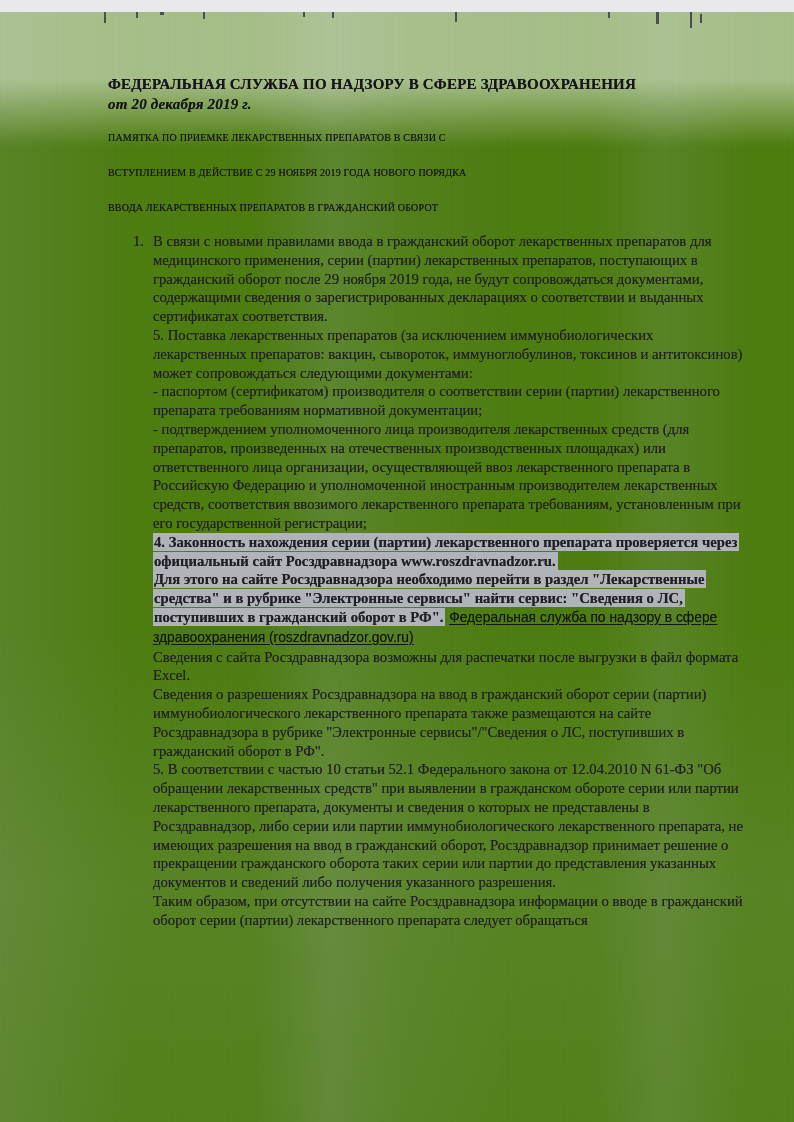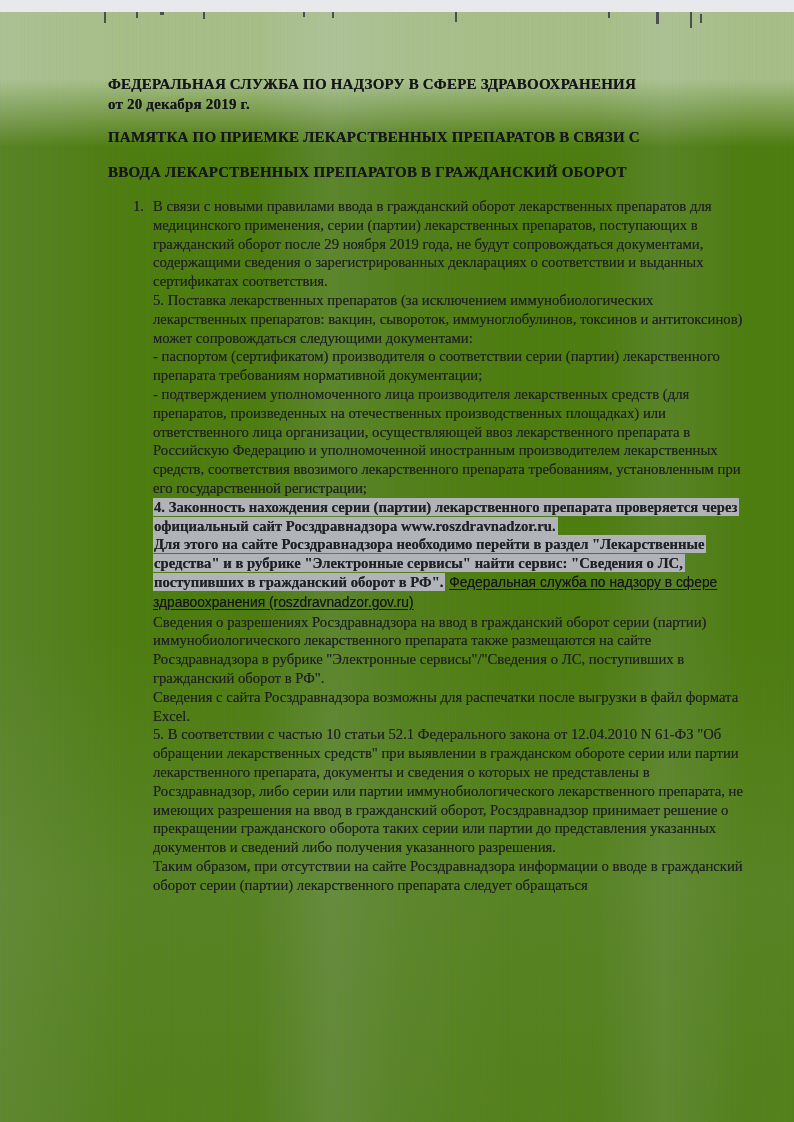--- a/index.html
+++ b/index.html
@@ -22,22 +22,22 @@
   
   .tick { position:absolute; background:#3a3d42; opacity:.85; }
   
   .bottom-bar {
     position:absolute; left:0; bottom:0; width:732px; height:10px; background:#0b0c0d;
     clip-path:polygon(0 12%, 45% 38%, 100% 58%, 100% 100%, 0 100%);
   }
   .content { position:absolute; left:108px; top:62px; width:644px; color:#1f2024; }
   .hdr { margin:0; font-weight:bold; font-size:15px; line-height:20px; color:#15161a; letter-spacing:.2px;
          text-shadow:0 0 .4px rgba(25,26,30,.75); }
-  .hdr-date { margin:0 0 13px 0; }
-  .title-line { margin:0 0 14px 0; font-weight:bold; font-size:15px; line-height:21px; color:#15161a;
+  .hdr-date { margin:0 0 13px 0;font-style:italic; }
+  .title-line { margin:0 0 14px 0; font-weight:normal; font-size:10px; line-height:21px; color:#15161a;
                 letter-spacing:.2px; text-shadow:0 0 .4px rgba(25,26,30,.75); }
   .body-block { margin-left:45px; width:590px; font-size:14.7px; line-height:18.8px;
                 text-shadow:0 0 .35px rgba(30,31,36,.7); }
   .para { margin:0; }
   .item1 { position:relative; }
   .marker { position:absolute; left:-20px; top:0; }
   .hl { background:#b0b4b9; padding:1px 2px 1px 1px;
         box-decoration-break:clone;font-weight:bold; -webkit-box-decoration-break:clone; }
   .doc-link { font-family:"Liberation Sans", sans-serif; font-size:13.8px; color:#141519;
               text-decoration:underline; text-underline-offset:2px; cursor:pointer; }
@@ -64,36 +64,37 @@
   <div class="tick" style="left:690px;top:0;width:2px;height:16px;"></div>
   <div class="tick" style="left:700px;top:2px;width:2px;height:9px;"></div>
   <div class="bottom-bar"></div>
 
   <div class="content">
 
     <p class="hdr">ФЕДЕРАЛЬНАЯ СЛУЖБА ПО НАДЗОРУ В СФЕРЕ ЗДРАВООХРАНЕНИЯ</p>
     <p class="hdr hdr-date">от 20 декабря 2019 г.</p>
 
     <p class="title-line">ПАМЯТКА ПО ПРИЕМКЕ ЛЕКАРСТВЕННЫХ ПРЕПАРАТОВ В СВЯЗИ С</p>
+    <p class="title-line">ВСТУПЛЕНИЕМ В ДЕЙСТВИЕ С 29 НОЯБРЯ 2019 ГОДА НОВОГО ПОРЯДКА</p>
     <p class="title-line">ВВОДА ЛЕКАРСТВЕННЫХ ПРЕПАРАТОВ В ГРАЖДАНСКИЙ ОБОРОТ</p>
 
     <div class="body-block">
 
       <p class="para item1">
         <span class="marker">1.</span><span>В связи с новыми правилами ввода в гражданский оборот лекарственных препаратов для медицинского применения, серии (партии) лекарственных препаратов, поступающих в гражданский оборот после 29 ноября 2019 года, не будут сопровождаться документами, содержащими сведения о зарегистрированных декларациях о соответствии и выданных сертификатах соответствия.</span>
       </p>
 
       <p class="para">5. Поставка лекарственных препаратов (за исключением иммунобиологических лекарственных препаратов: вакцин, сывороток, иммуноглобулинов, токсинов и антитоксинов) может сопровождаться следующими документами:</p>
       <p class="para">- паспортом (сертификатом) производителя о соответствии серии (партии) лекарственного препарата требованиям нормативной документации;</p>
       <p class="para">- подтверждением уполномоченного лица производителя лекарственных средств (для препаратов, произведенных на отечественных производственных площадках) или ответственного лица организации, осуществляющей ввоз лекарственного препарата в Российскую Федерацию и уполномоченной иностранным производителем лекарственных средств, соответствия ввозимого лекарственного препарата требованиям, установленным при его государственной регистрации;</p>
 
       <p class="para"><span class="hl">4. Законность нахождения серии (партии) лекарственного препарата проверяется через официальный сайт Росздравнадзора www.roszdravnadzor.ru.</span></p>
 
       <p class="para"><span class="hl">Для этого на сайте Росздравнадзора необходимо перейти в раздел "Лекарственные средства" и в рубрике "Электронные сервисы" найти сервис: "Сведения о ЛС, поступивших в гражданский оборот в РФ".</span> <a class="doc-link">Федеральная служба по надзору в сфере здравоохранения (roszdravnadzor.gov.ru)</a></p>
 
+      <p class="para">Сведения с сайта Росздравнадзора возможны для распечатки после выгрузки в файл формата Excel.</p>
       <p class="para">Сведения о разрешениях Росздравнадзора на ввод в гражданский оборот серии (партии) иммунобиологического лекарственного препарата также размещаются на сайте Росздравнадзора в рубрике "Электронные сервисы"/"Сведения о ЛС, поступивших в гражданский оборот в РФ".</p>
-      <p class="para">Сведения с сайта Росздравнадзора возможны для распечатки после выгрузки в файл формата Excel.</p>
       <p class="para">5. В соответствии с частью 10 статьи 52.1 Федерального закона от 12.04.2010 N 61-ФЗ "Об обращении лекарственных средств" при выявлении в гражданском обороте серии или партии лекарственного препарата, документы и сведения о которых не представлены в Росздравнадзор, либо серии или партии иммунобиологического лекарственного препарата, не имеющих разрешения на ввод в гражданский оборот, Росздравнадзор принимает решение о прекращении гражданского оборота таких серии или партии до представления указанных документов и сведений либо получения указанного разрешения.</p>
       <p class="para">Таким образом, при отсутствии на сайте Росздравнадзора информации о вводе в гражданский оборот серии (партии) лекарственного препарата следует обращаться</p>
 
     </div>
   </div>
 </div>
 
 </body></html>

